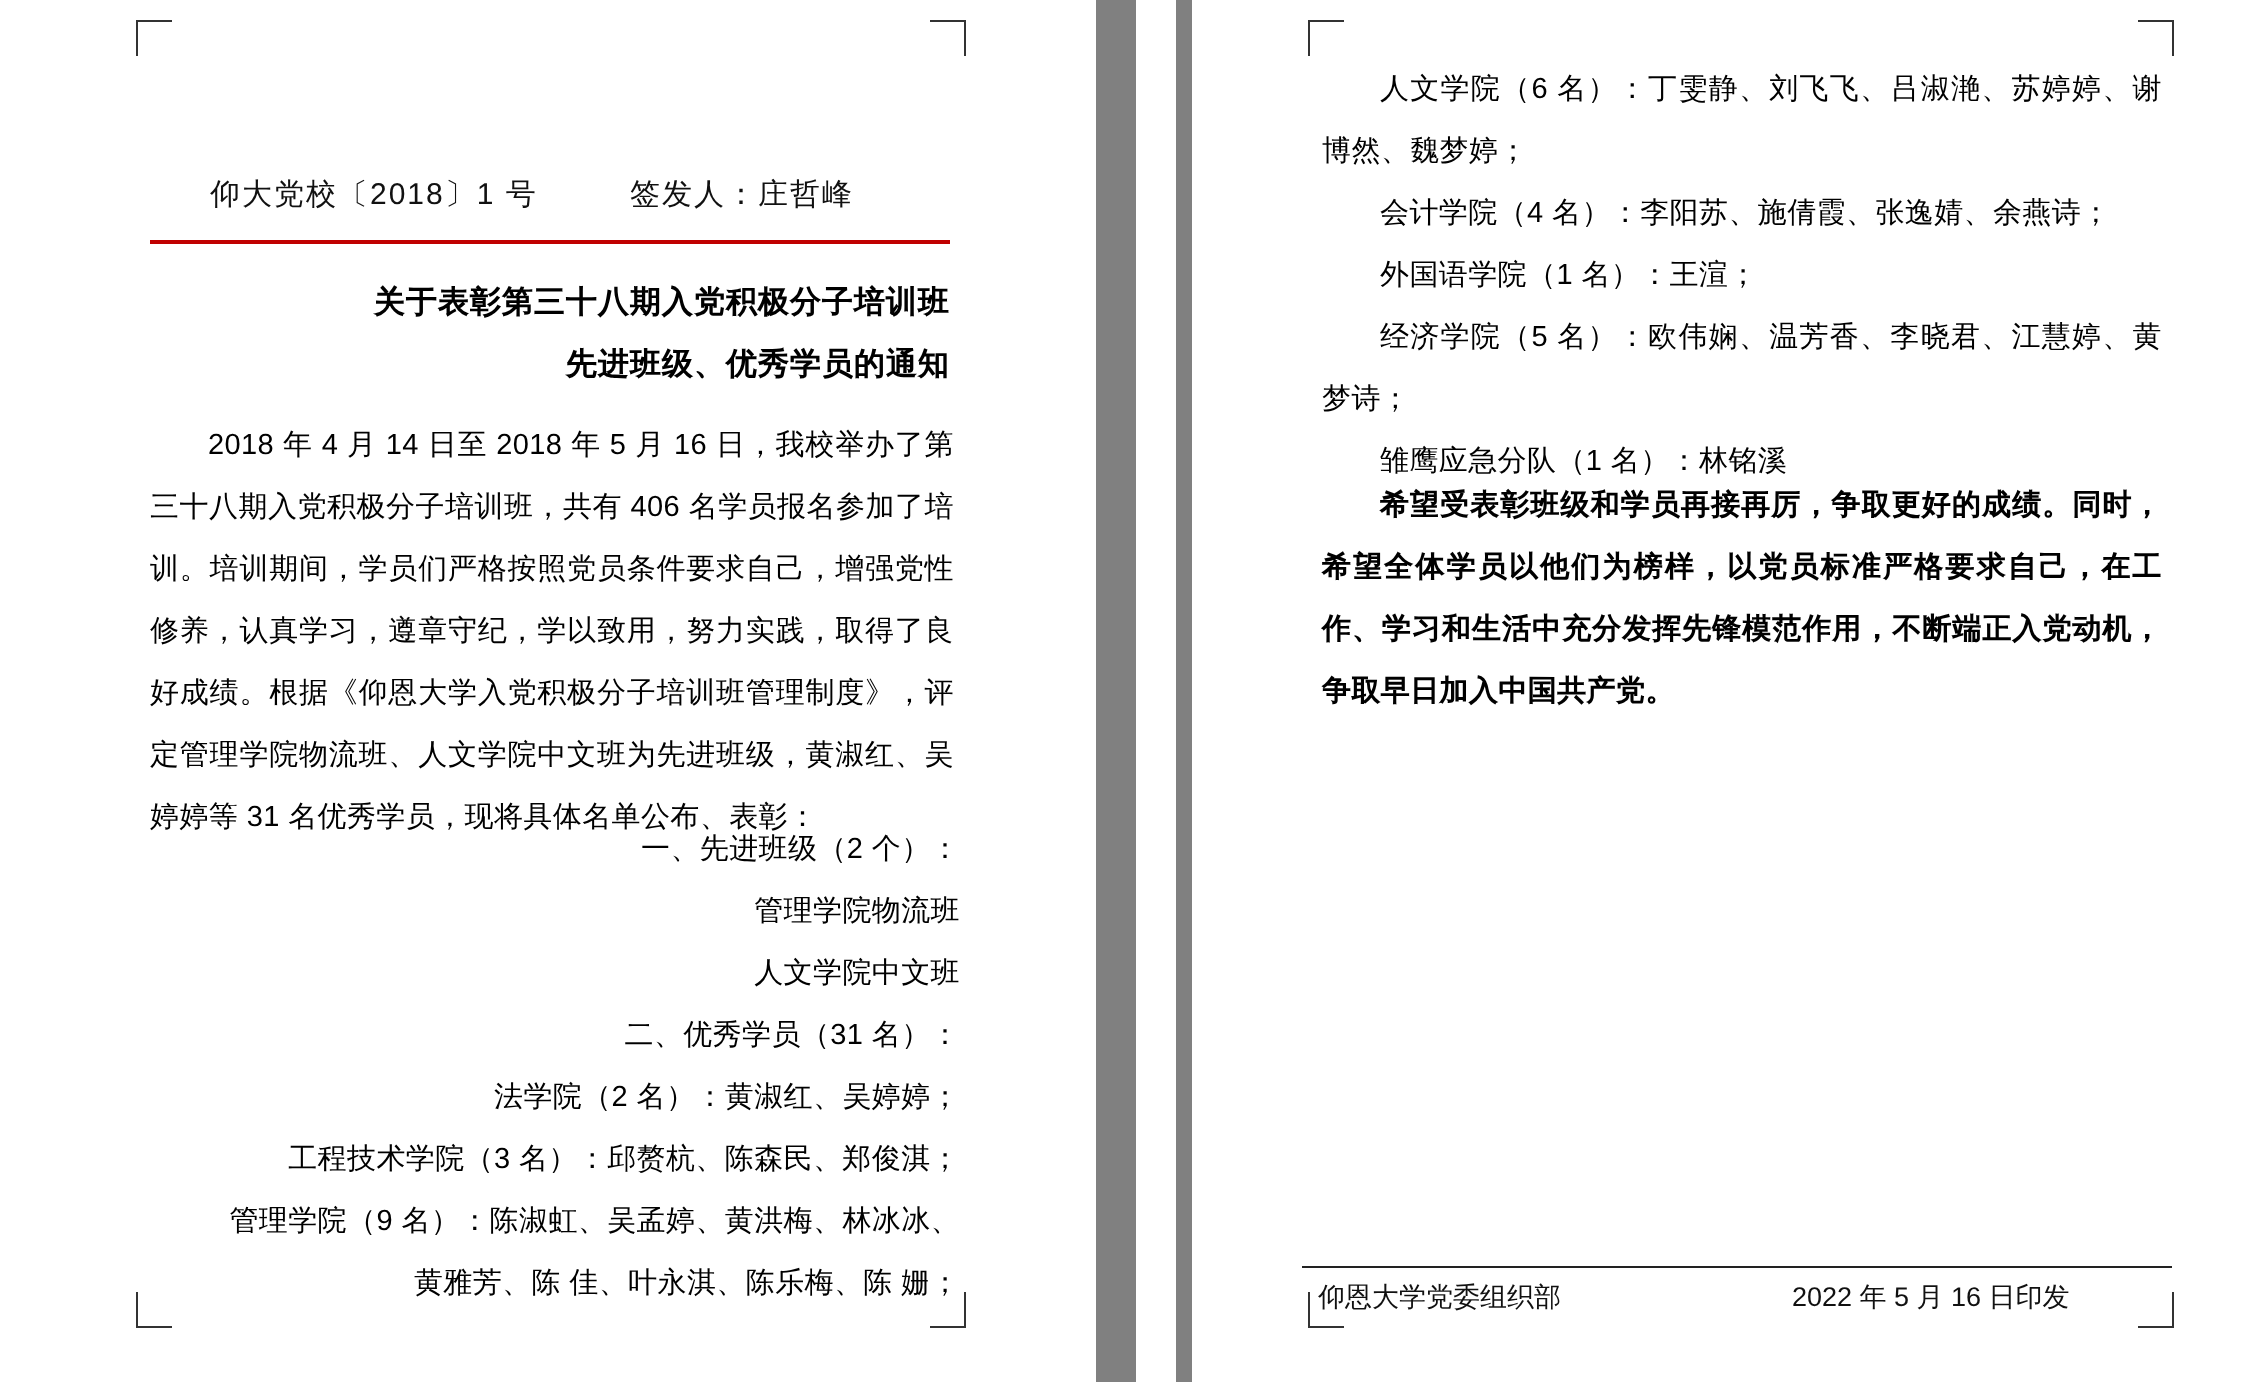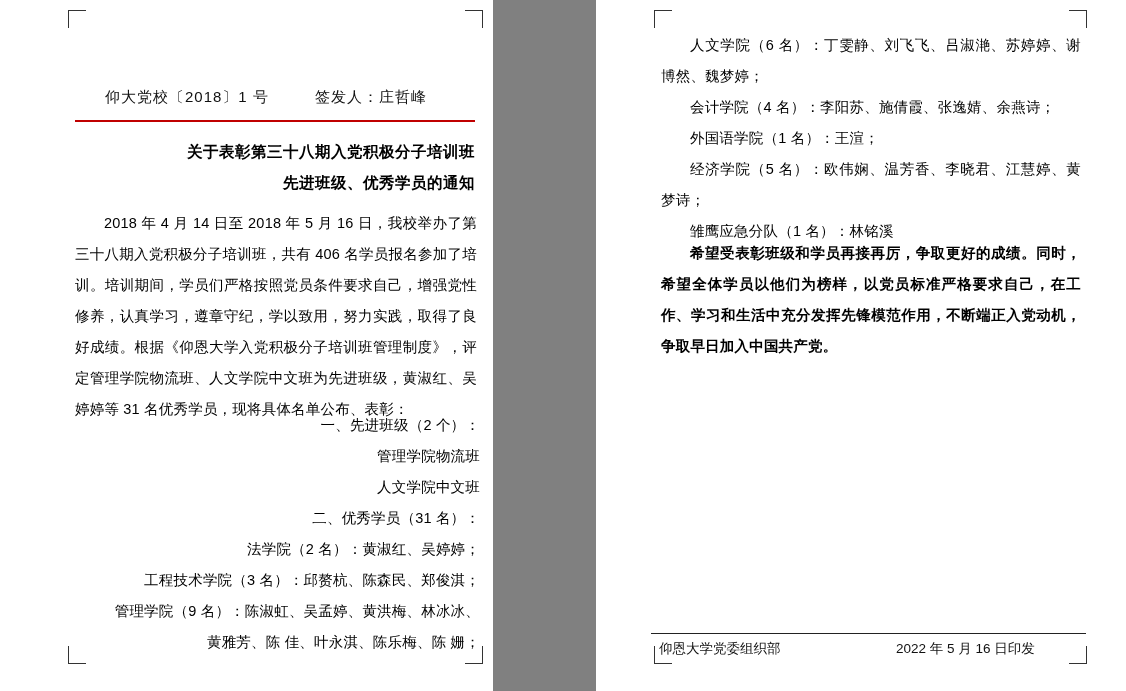--- a/index.html
+++ b/index.html
@@ -20,21 +20,21 @@
     background: #808080;
   }
   .page {
     position: absolute;
     top: 0;
     background: #ffffff;
     overflow: hidden;
   }
   .page-left {
     left: 0;
-    width: 493px;
+    width: 588px;
     height: 691px;
   }
   .page-right {
     left: 556px;
     width: 558px;
     height: 691px;
     margin-left: 40px;
   }
   .gutter {
     position: absolute;

